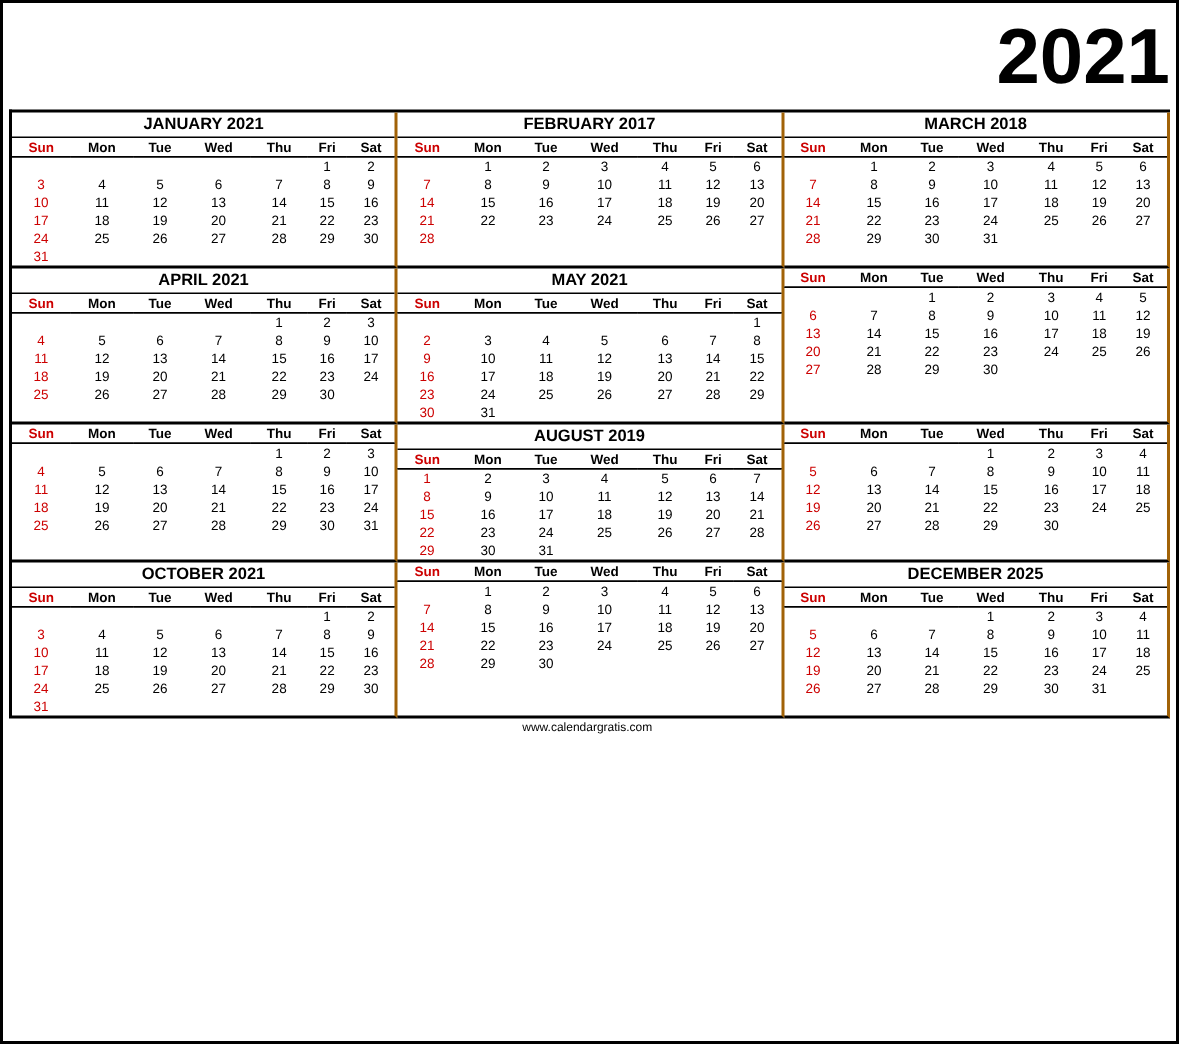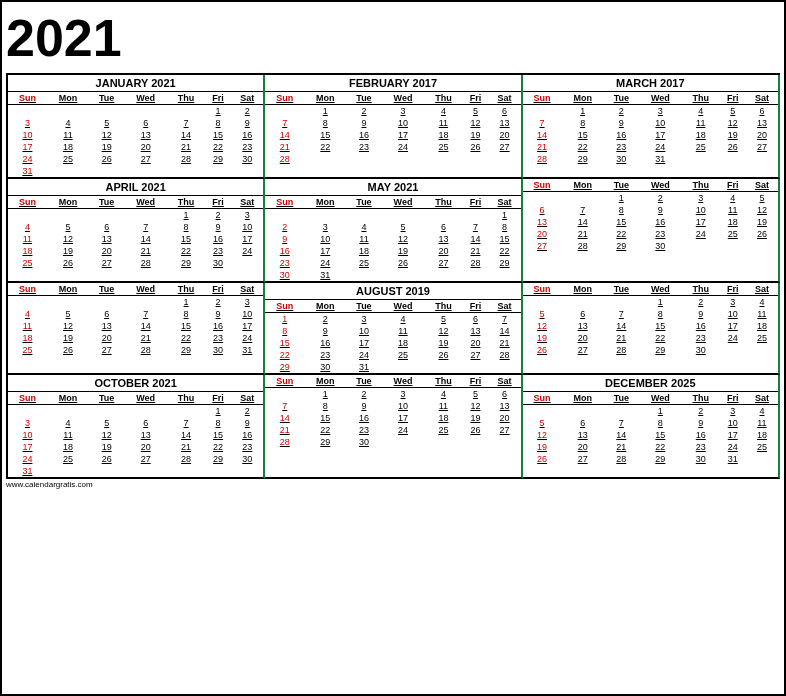--- a/index.html
+++ b/index.html
@@ -10,64 +10,63 @@
       min-height: 696px;
     }
     .page {
       width: 786px;
       min-height: 696px;
       border: 2px solid #000;
       padding: 4px;
       position: relative;
     }
     .year-title {
-      text-align: left;
+      text-align: right;
       font-size: 52px;
       font-weight: bold;
       line-height: 1.1;
       padding: 4px 0 6px 0;
     }
     .calendar-grid {
       display: grid;
       grid-template-columns: 1fr 1fr 1fr;
       border-top: 2px solid #000;
       border-left: 2px solid #000;
     }
     .month-block {
-      border-right: 2px solid #15803d;
+      border-right: 2px solid #a16207;
       border-bottom: 2px solid #000;
     }
     .month-title {
       text-align: center;
       font-size: 11px;
       font-weight: bold;
       padding: 2px 0;
       border-bottom: 1px solid #000;
     }
     .month-table {
       width: 100%;
       border-collapse: collapse;
       font-size: 9.5px;
-      text-decoration: underline;
     }
     .month-table th {
       text-align: center;
       font-weight: bold;
       padding: 1px 0;
       border-bottom: 1px solid #000;
       font-size: 9px;
     }
     .month-table td {
       text-align: center;
       padding: 1px 0;
       font-size: 9px;
       color: #000;
     }
     .footer {
-      text-align: left;
+      text-align: center;
       font-size: 8px;
       color: #000;
       padding: 1px 3px 0 0;
     }
   </style>
 </head>
 <body>
 
 <div class="page">
   <div class="year-title">2021</div>
@@ -201,21 +200,21 @@
               <td></td>
               <td></td>
               <td></td>
               <td></td>
               <td></td>
             </tr>
           </tbody>
         </table>
       </div>
       <div class="month-block">
-        <div class="month-title">MARCH 2017</div>
+        <div class="month-title">MARCH 2018</div>
         <table class="month-table">
           <thead>
             <tr>
               <th style="color: rgb(204, 0, 0);">Sun</th>
               <th>Mon</th>
               <th>Tue</th>
               <th>Wed</th>
               <th>Thu</th>
               <th>Fri</th>
               <th>Sat</th>

